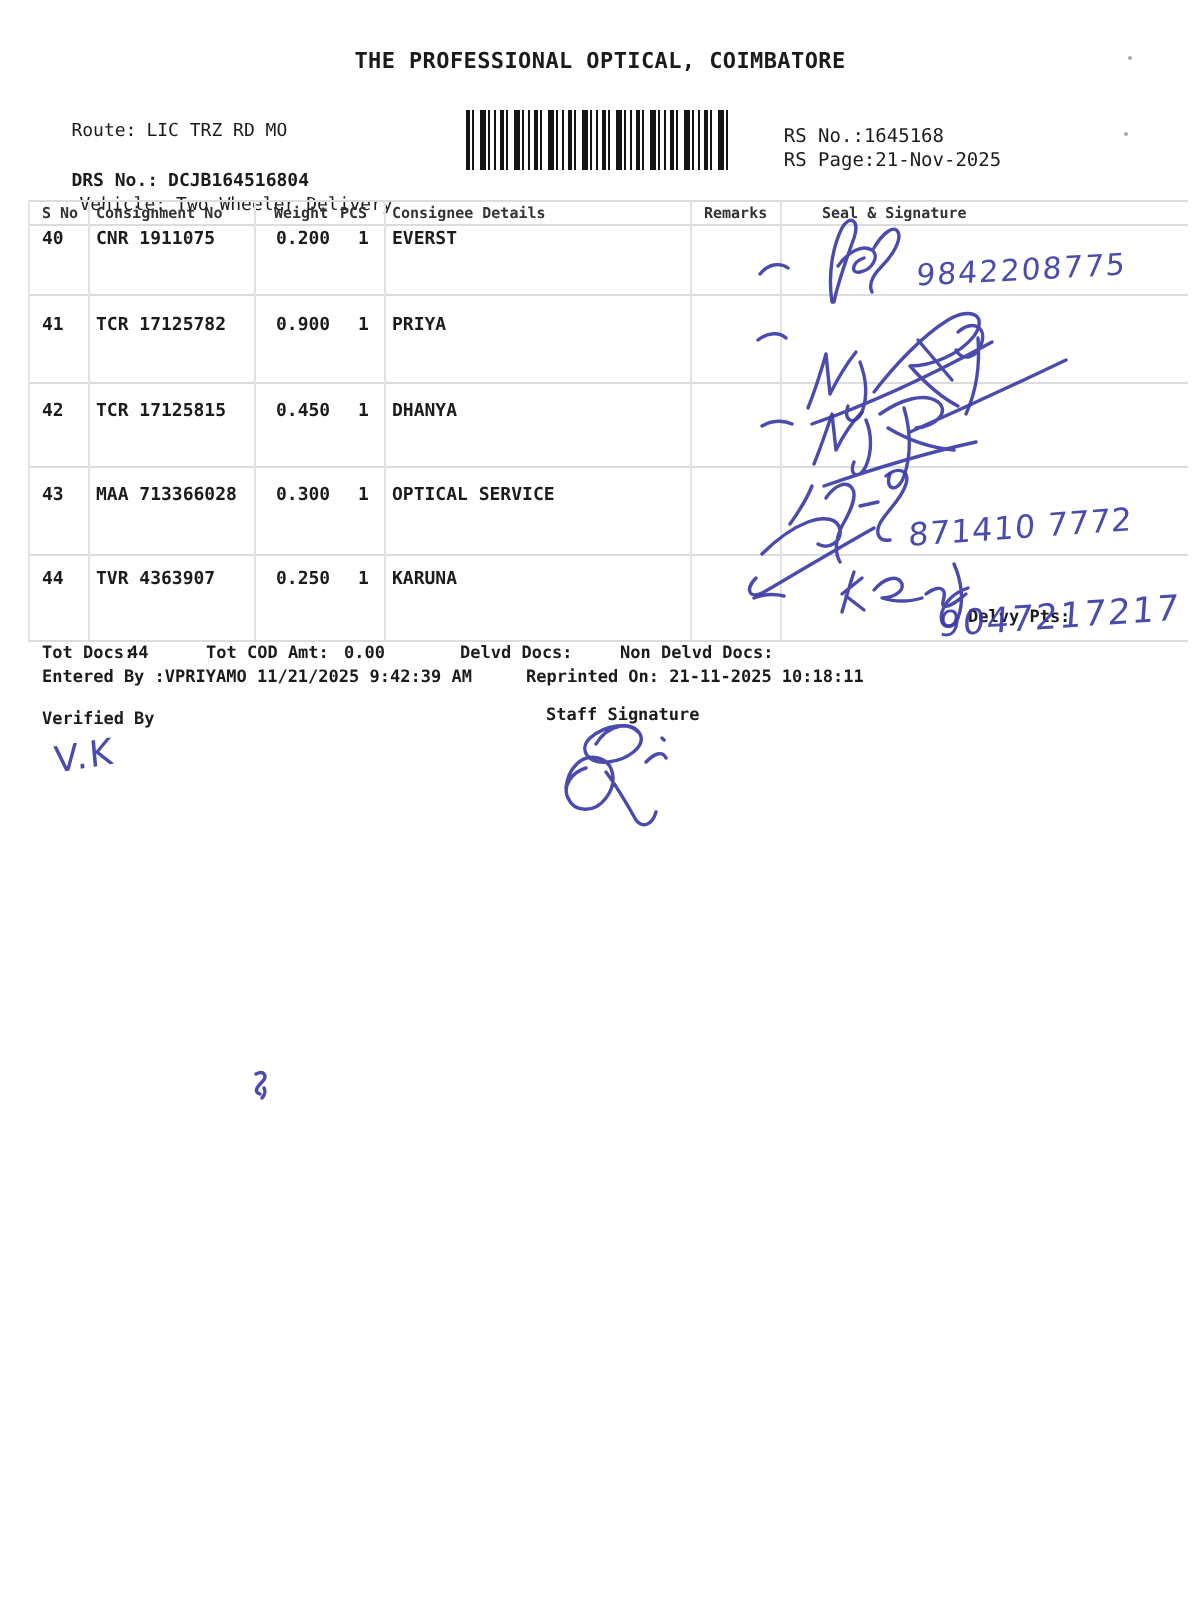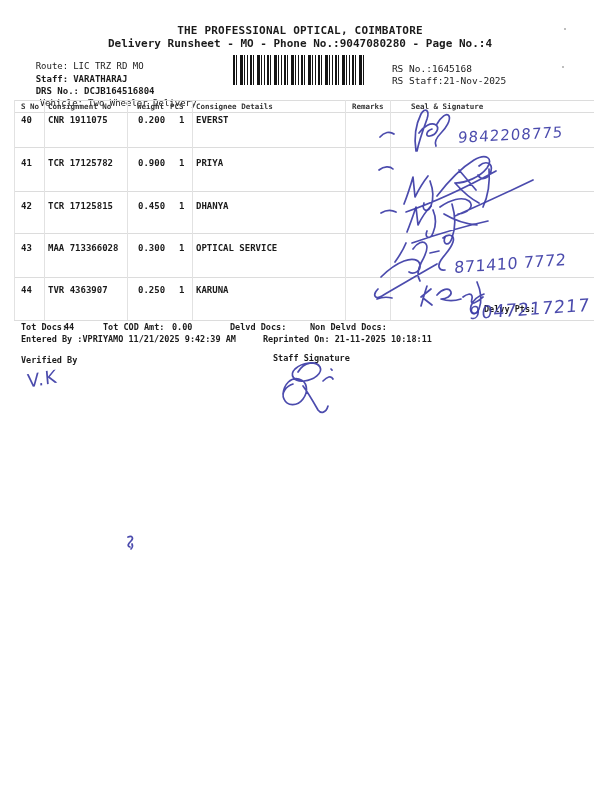--- a/index.html
+++ b/index.html
@@ -39,42 +39,38 @@
   .hand-n44{left:469px;top:301px;font-size:17.5px;letter-spacing:1px;transform:rotate(-4deg) skewX(-8deg);}
   .hand-vk{left:27px;top:370px;font-size:18px;letter-spacing:1px;transform:rotate(-9deg) skewX(-4deg);}
   .speck{position:absolute;width:2px;height:2px;border-radius:50%;background:#a9a9a9;}
 </style>
 </head>
 <body>
 
 <div class="page">
 
   <div class="abs title">THE PROFESSIONAL OPTICAL, COIMBATORE</div>
-  <div class="abs subtitle">Delivery Runsheet - MO - Phone No.:9047080280 - Page No.:4</div>
 
   <div class="abs info" style="left:14px;top:53px;">
     <span>Route:</span><span class="val">LIC TRZ RD MO</span>
-  </div>
-  <div class="abs info bold" style="left:14px;top:65.5px;">
-    <span>Staff:</span><span class="val">VARATHARAJ</span>
   </div>
   <div class="abs info bold" style="left:14px;top:78px;">
     <span>DRS No.:</span><span class="val">DCJB164516804</span>
   </div>
   <div class="abs info" style="left:18px;top:90px;">
     <span>Vehicle:</span><span class="val">Two Wheeler Delivery</span>
   </div>
 
   <div class="abs barcode"></div>
 
   <div class="abs rsline" style="left:369px;top:54px;">
     <span>RS No.:</span><span class="val">1645168</span>
   </div>
   <div class="abs rsline" style="left:369px;top:66.5px;">
-    <span>RS Staff:</span><span class="val">21-Nov-2025</span>
+    <span>RS Page:</span><span class="val">21-Nov-2025</span>
   </div>
 
   <div class="hline" style="top:100px;"></div>
   <div class="hline" style="top:112px;"></div>
   <div class="hline" style="top:147px;"></div>
   <div class="hline" style="top:191px;"></div>
   <div class="hline" style="top:233px;"></div>
   <div class="hline" style="top:277px;"></div>
   <div class="hline" style="top:320px;"></div>
   <div class="vline" style="left:14px;"></div>

